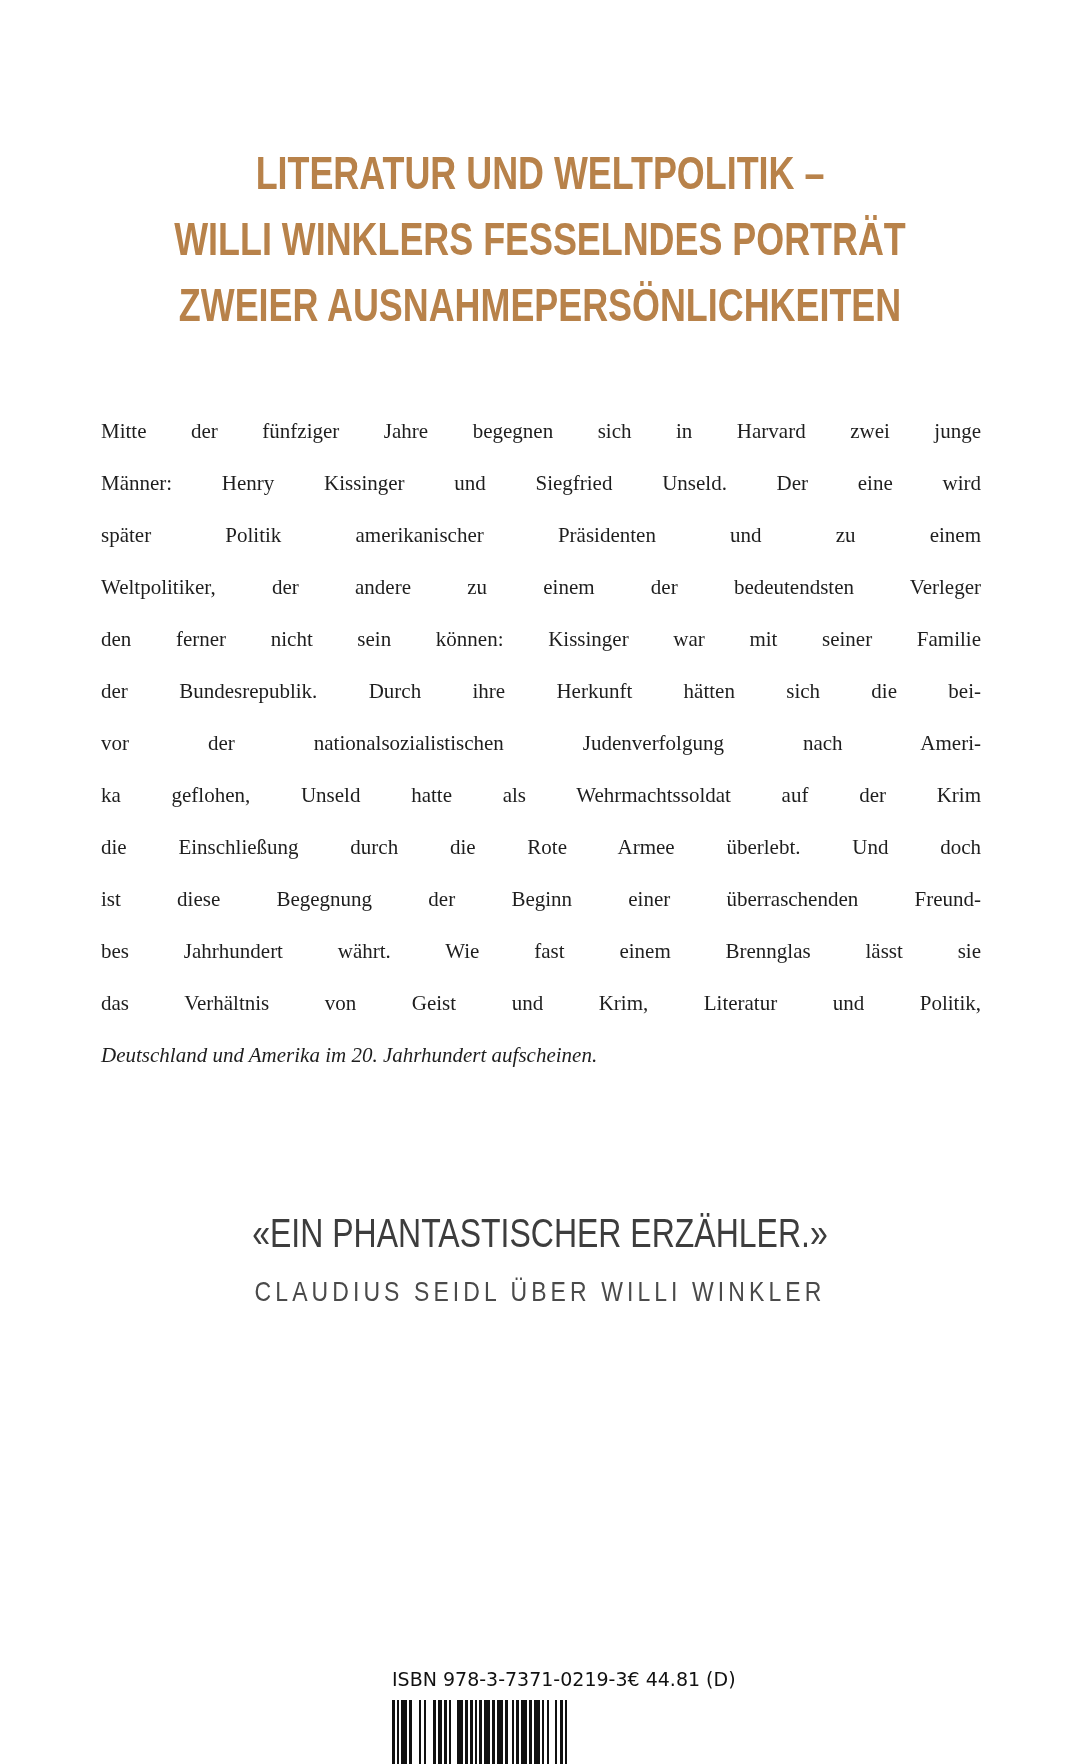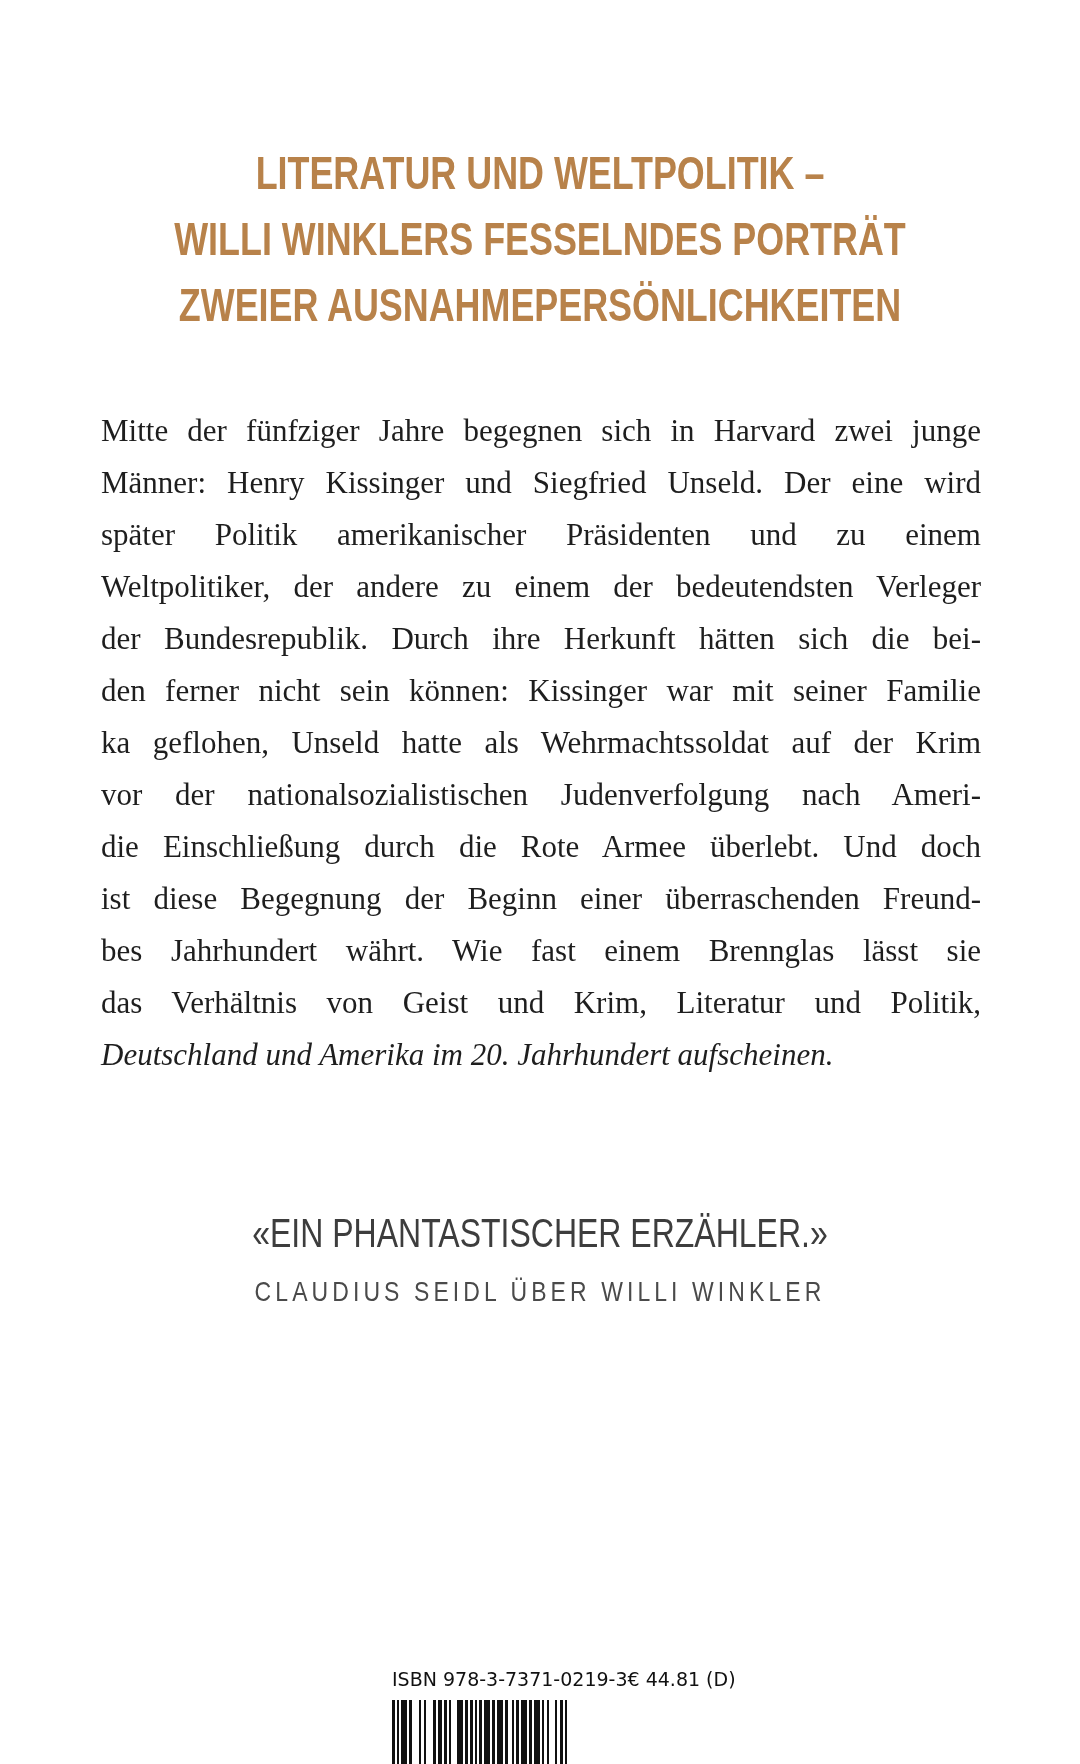--- a/index.html
+++ b/index.html
@@ -7,21 +7,21 @@
   .headline {
     position:absolute; left:0; top:140px; width:1080px; text-align:center;
     font-family:"Liberation Sans", sans-serif; font-weight:bold;
     color:#b8824a; font-size:46px; line-height:66px; letter-spacing:0px;
     transform:scaleX(0.78); transform-origin:center top;
   }
   .headline div { white-space:nowrap; }
   .body-text {
     position:absolute; left:101px; top:405px; width:880px;
     font-family:"Liberation Serif", serif; color:#1e1e1e;
-    font-size:31px; line-height:52px; text-align:justify;
+    font-size:21px; line-height:52px; text-align:justify;
   }
   .body-text .ln { display:block; white-space:nowrap; text-align-last:justify; text-align:justify; }
   .body-text .ln.last { text-align-last:left;font-style:italic; }
   .quote {
     position:absolute; left:0; top:1205px; width:1080px; text-align:center;
     font-family:"Liberation Sans", sans-serif; color:#3d3d3d;
     font-size:40px; line-height:56px;
     transform:scaleX(0.80); transform-origin:center top; white-space:nowrap;
   }
   .attrib {
@@ -48,24 +48,24 @@
   <div>LITERATUR UND WELTPOLITIK –</div>
   <div>WILLI WINKLERS FESSELNDES PORTRÄT</div>
   <div>ZWEIER AUSNAHMEPERSÖNLICHKEITEN</div>
 </div>
 
 <div class="body-text">
   <span class="ln">Mitte der fünfziger Jahre begegnen sich in Harvard zwei junge</span>
   <span class="ln">Männer: Henry Kissinger und Siegfried Unseld. Der eine wird</span>
   <span class="ln">später Politik amerikanischer Präsidenten und zu einem</span>
   <span class="ln">Weltpolitiker, der andere zu einem der bedeutendsten Verleger</span>
+  <span class="ln">den ferner nicht sein können: Kissinger war mit seiner Familie</span>
   <span class="ln">der Bundesrepublik. Durch ihre Herkunft hätten sich die bei-</span>
-  <span class="ln">den ferner nicht sein können: Kissinger war mit seiner Familie</span>
+  <span class="ln">vor der nationalsozialistischen Judenverfolgung nach Ameri-</span>
   <span class="ln">ka geflohen, Unseld hatte als Wehrmachtssoldat auf der Krim</span>
-  <span class="ln">vor der nationalsozialistischen Judenverfolgung nach Ameri-</span>
   <span class="ln">die Einschließung durch die Rote Armee überlebt. Und doch</span>
   <span class="ln">ist diese Begegnung der Beginn einer überraschenden Freund-</span>
   <span class="ln">bes Jahrhundert währt. Wie fast einem Brennglas lässt sie</span>
   <span class="ln">das Verhältnis von Geist und Krim, Literatur und Politik,</span>
   <span class="ln last">Deutschland und Amerika im 20. Jahrhundert aufscheinen.</span>
 </div>
 
 <div class="quote">«EIN PHANTASTISCHER ERZÄHLER.»</div>
 <div class="attrib">CLAUDIUS SEIDL ÜBER WILLI WINKLER</div>
 

